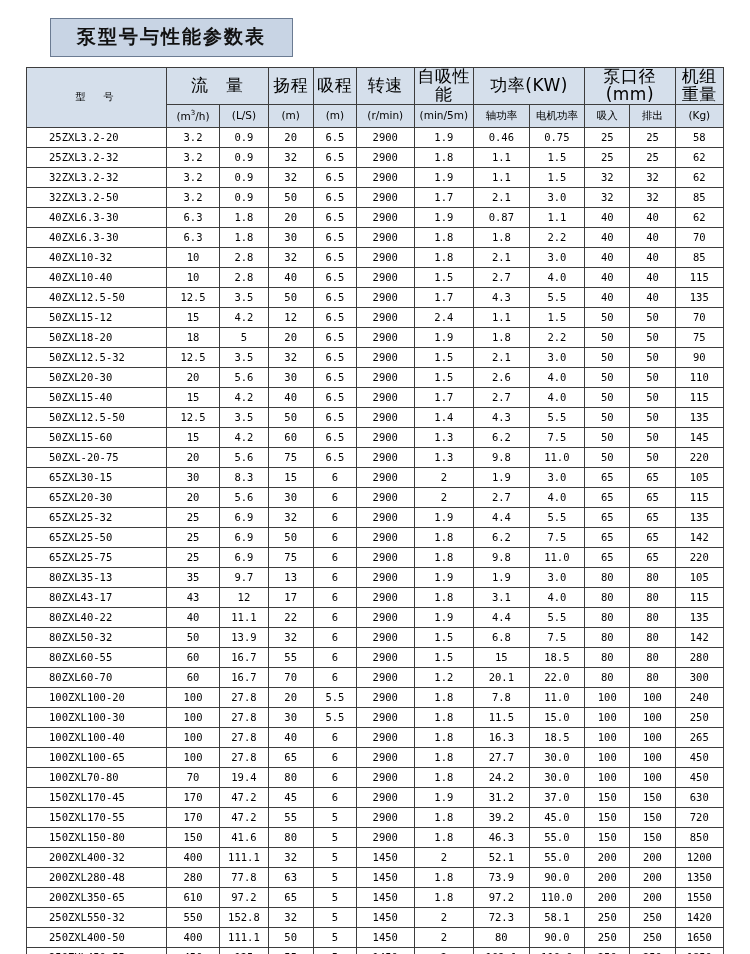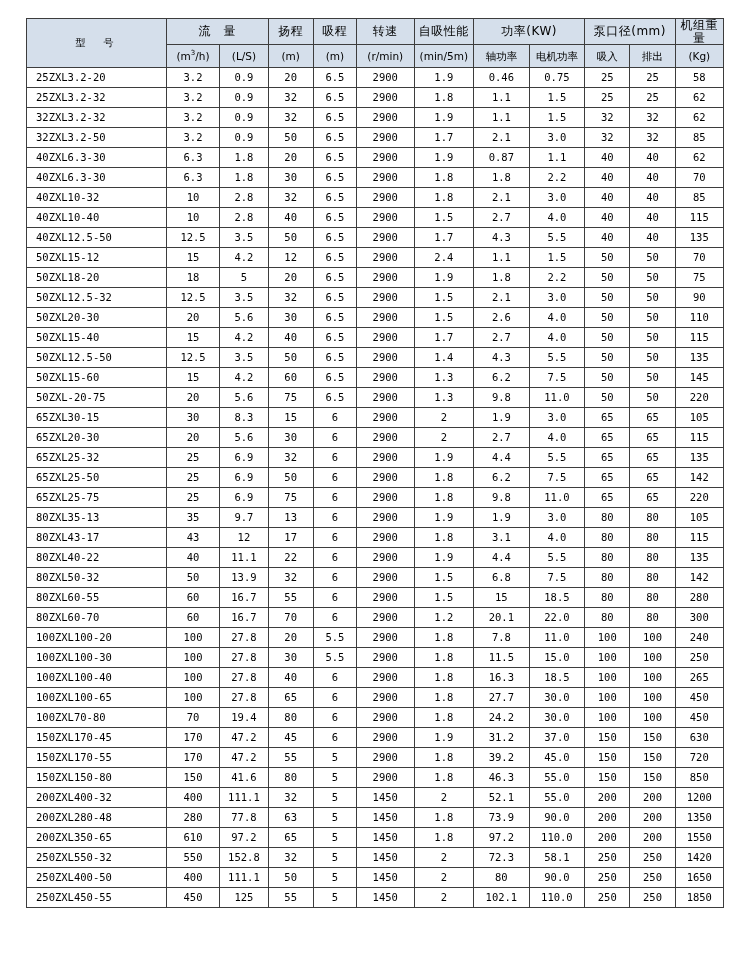--- a/index.html
+++ b/index.html
@@ -51,54 +51,57 @@
     height: 19px;
     line-height: 1.05;
     font-weight: normal;
     font-family: "DejaVu Sans Mono", "Liberation Mono", monospace;
     font-size: 10.5px;
     color: #000;
   }
   table.spec thead th {
     background: #d5dfeb;
     font-family: "DejaVu Sans", "Liberation Sans", sans-serif;
-    font-size: 12px;
+    font-size: 17px;
     letter-spacing: 0.5px;
   }
   table.spec thead tr.row1 th {
     height: 23px;
   }
   table.spec thead tr.row2 th {
     height: 22px;
   }
   table.spec thead th.model {
     font-size: 10px;
     letter-spacing: 4px;
   }
   table.spec thead th.sub {
     font-size: 10.5px;
     font-family: "DejaVu Sans", "Liberation Sans", sans-serif;
     letter-spacing: 0;
   }
   table.spec tbody td.model-cell {
     text-align: left;
-    padding-left: 9px;
+    padding-left: 22px;
     font-size: 10.5px;
     letter-spacing: 0;
   }
   table.spec tbody tr td {
     background: #ffffff;
   }
   sup { font-size: 7px; vertical-align: super; }
 </style>
 </head>
 <body>
 
 <div class="page">
 
+  <div class="title-bar">
+    <span class="title-text">泵型号与性能参数表</span>
+  </div>
 
   <table class="spec">
     <colgroup>
       <col style="width:136px">
       <col style="width:52px">
       <col style="width:47px">
       <col style="width:44px">
       <col style="width:42px">
       <col style="width:56px">
       <col style="width:58px">

